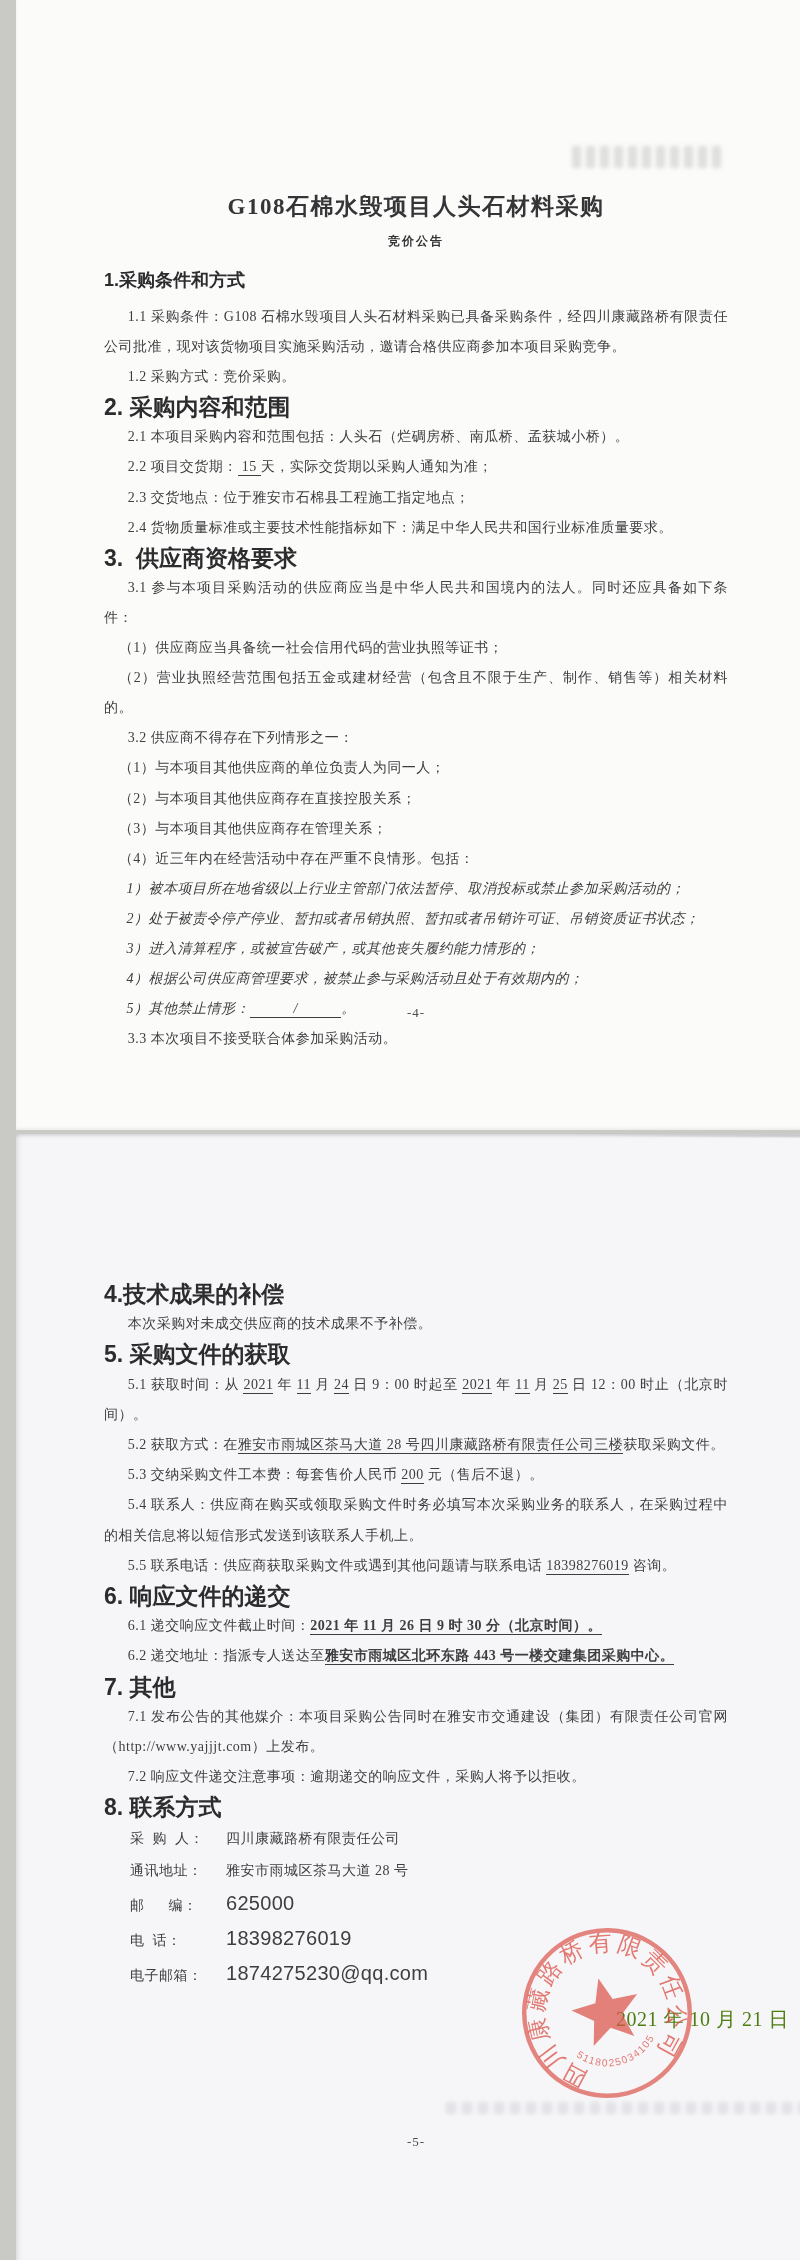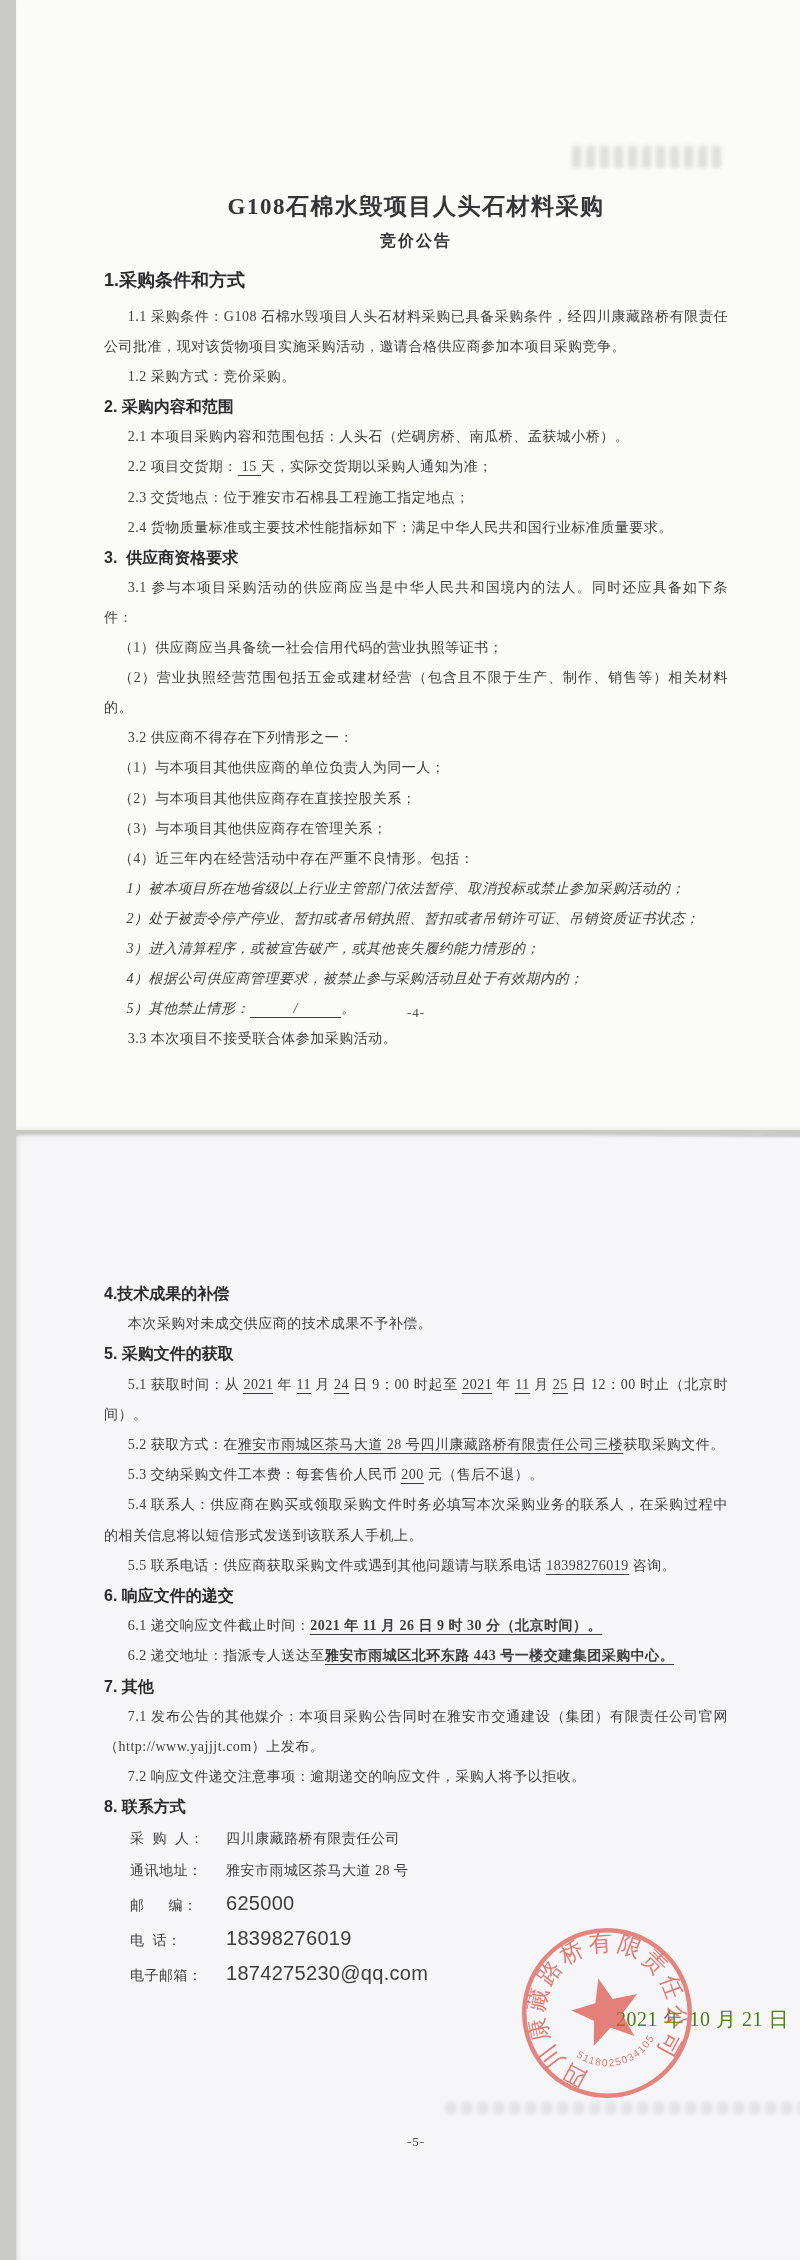--- a/index.html
+++ b/index.html
@@ -17,29 +17,29 @@
   .content{position:relative;padding:0 88px;}
   #page1 .content{padding-top:190px;}
   #page2 .content{padding-top:145px;}
 
   .doc-title{
     font-size:23px;font-weight:bold;text-align:center;line-height:34px;
     letter-spacing:1.5px;color:#353538;margin:0;
   }
   .doc-subtitle{
     font-family:"Liberation Sans","DejaVu Sans",sans-serif;
-    font-size:16px;font-weight:bold;text-align:center;line-height:34px;
+    font-size:12px;font-weight:bold;text-align:center;line-height:34px;
     letter-spacing:2px;color:#353538;margin:0;
   }
   .h{
     font-family:"Liberation Sans","DejaVu Sans",sans-serif;
     font-weight:bold;color:#2c2c2f;margin:0;white-space:pre-wrap;
   }
   .h.big{font-size:18px;line-height:44px;}
-  .h.grid{font-size:16px;line-height:30.1px;}
+  .h.grid{font-size:23px;line-height:30.1px;}
   #page2 .h.grid{line-height:30.2px;}
 
   .para{
     font-size:14px;letter-spacing:0.5px;line-height:30.1px;margin:0;
     text-align:justify;
   }
   #page2 .para{line-height:30.2px;}
   .ind-main{text-indent:1.7em;}
   .ind-item{text-indent:1.05em;}
   .ind-sub{text-indent:1.6em;font-style:italic;}

